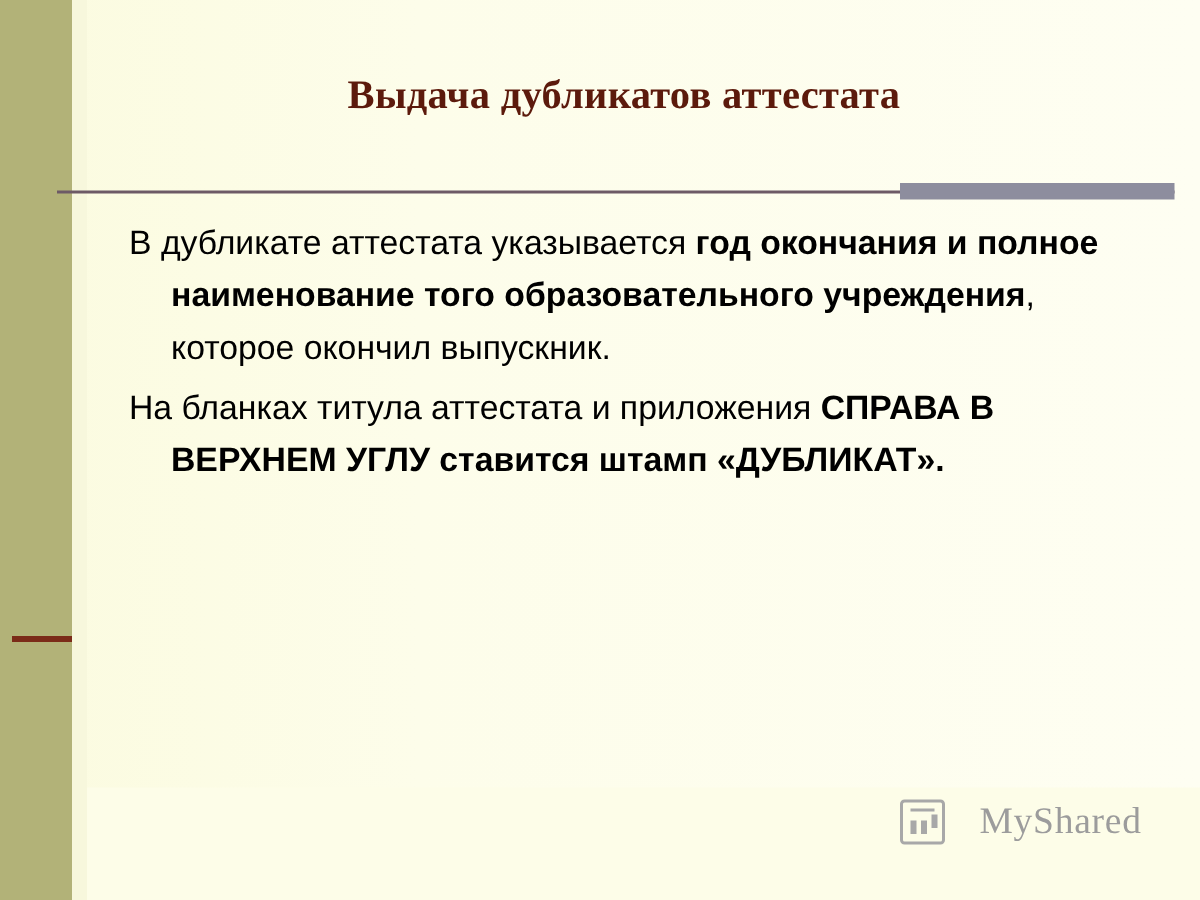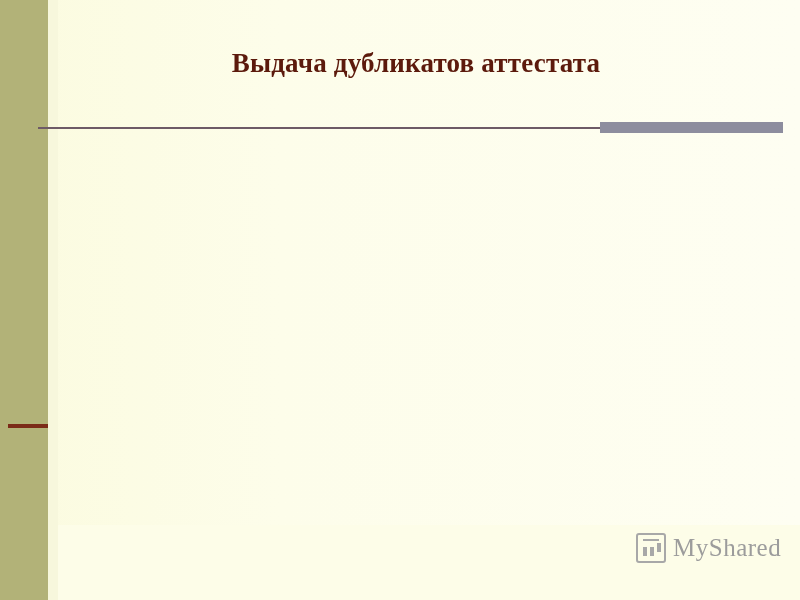--- a/index.html
+++ b/index.html
@@ -107,23 +107,22 @@
     font-weight: bold;
   }
 
   
   .watermark {
     position: absolute;
     left: 600px;
     top: 533px;
     display: flex;
     align-items: center;
-    gap: 7px;
+    gap: 23px;
     color: #9a9a9a;
-    margin-left: 36px;
   }
   .watermark .wm-icon {
     width: 30px;
     height: 30px;
     border: 2px solid #a8a8a8;
     border-radius: 3px;
     position: relative;
     box-sizing: border-box;
   }
   .watermark .wm-icon::before {
@@ -160,20 +159,26 @@
   <div class="left-band"></div>
   <div class="left-band-inner"></div>
   <div class="left-dash"></div>
 
   <div class="title">Выдача дубликатов аттестата</div>
 
   <div class="rule"></div>
   <div class="rule-cap"></div>
 
   <div class="body-text">
+    <p class="para p1">
+        <span class="hang"><span>В дубликате аттестата указывается </span><b>год окончания и полное наименование того образовательного учреждения</b><span>, которое окончил выпускник.</span></span>
+      </p>
+    <p class="para p3">
+        <span class="hang"><span>На бланках титула аттестата и приложения </span><b>СПРАВА В ВЕРХНЕМ УГЛУ ставится штамп «ДУБЛИКАТ».</b></span>
+      </p>
   </div>
 
   <div class="watermark">
     <span class="wm-icon"></span>
     <span class="wm-text">MyShared</span>
   </div>
 
 </div>
 
 </body></html>

